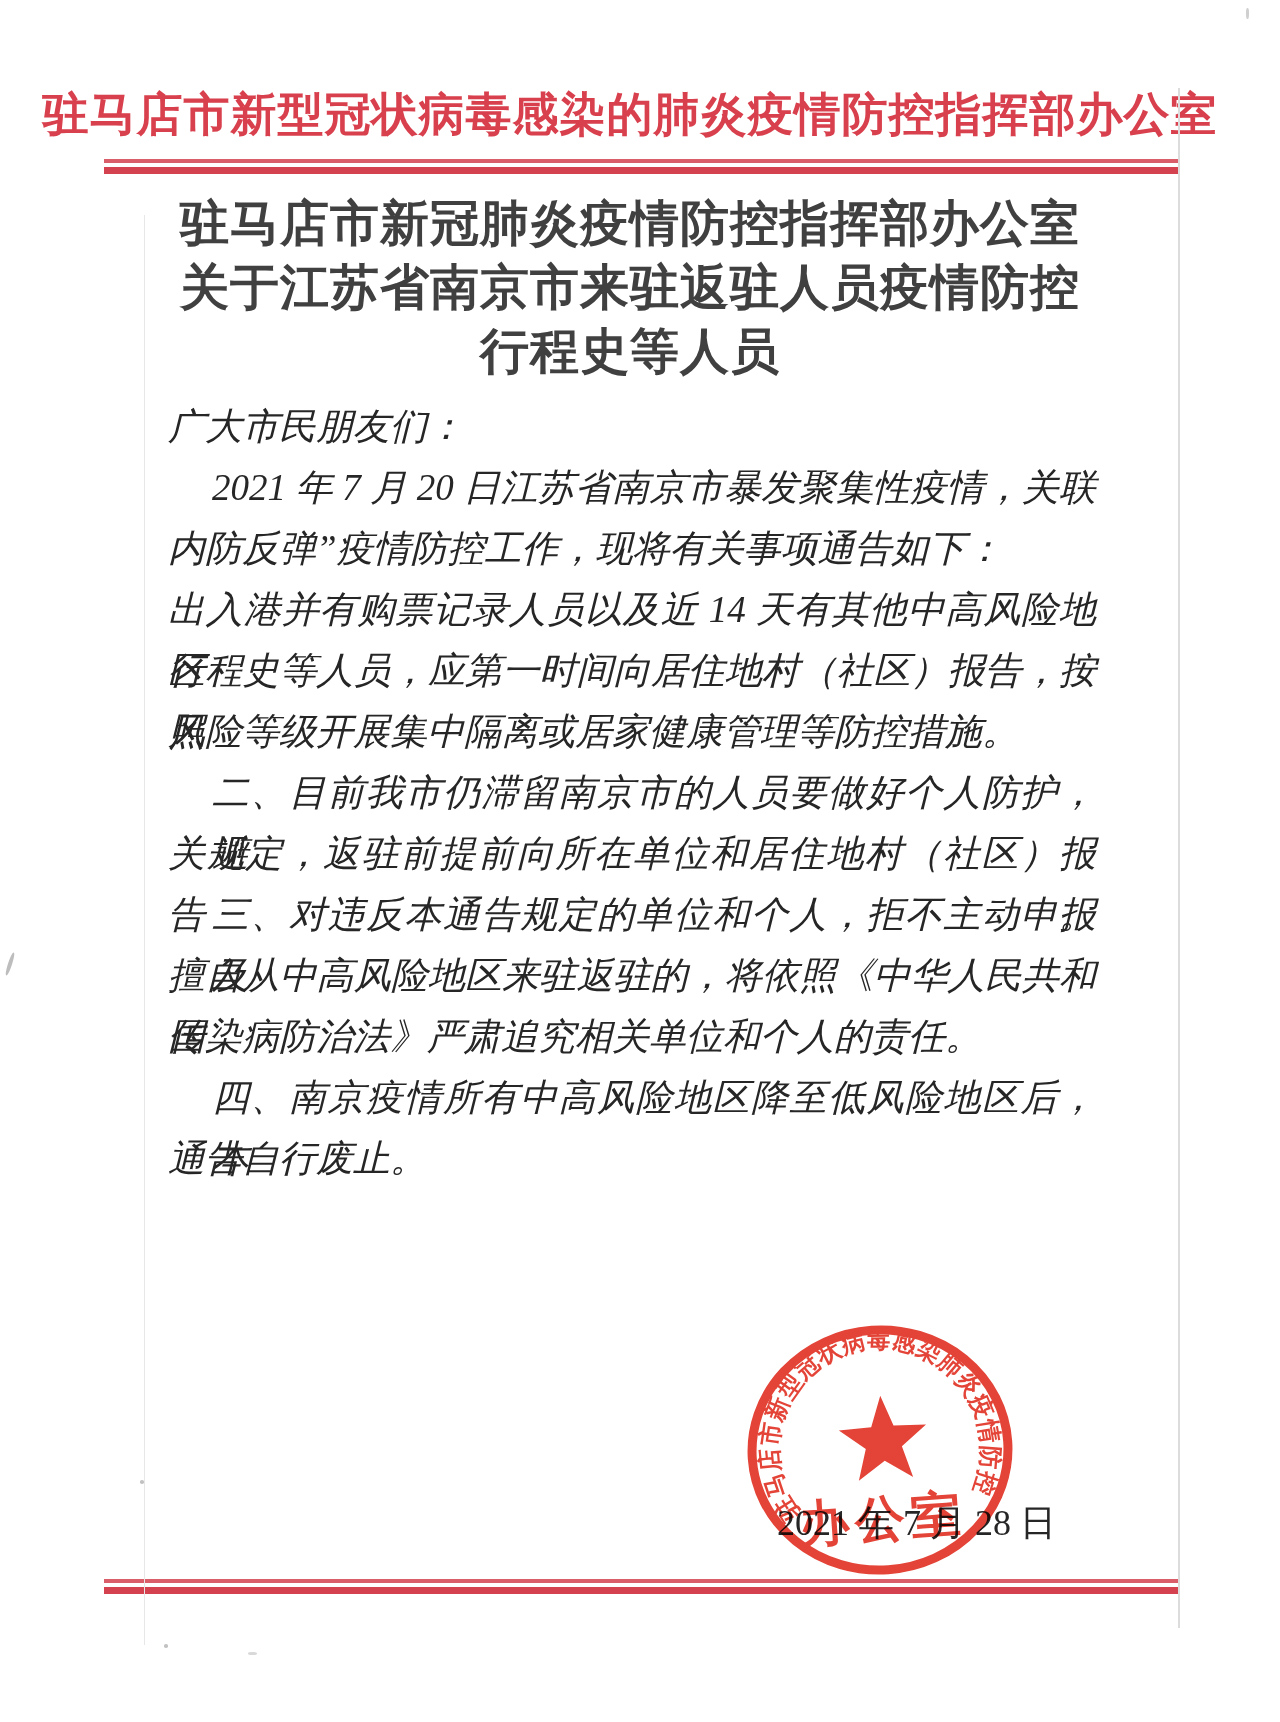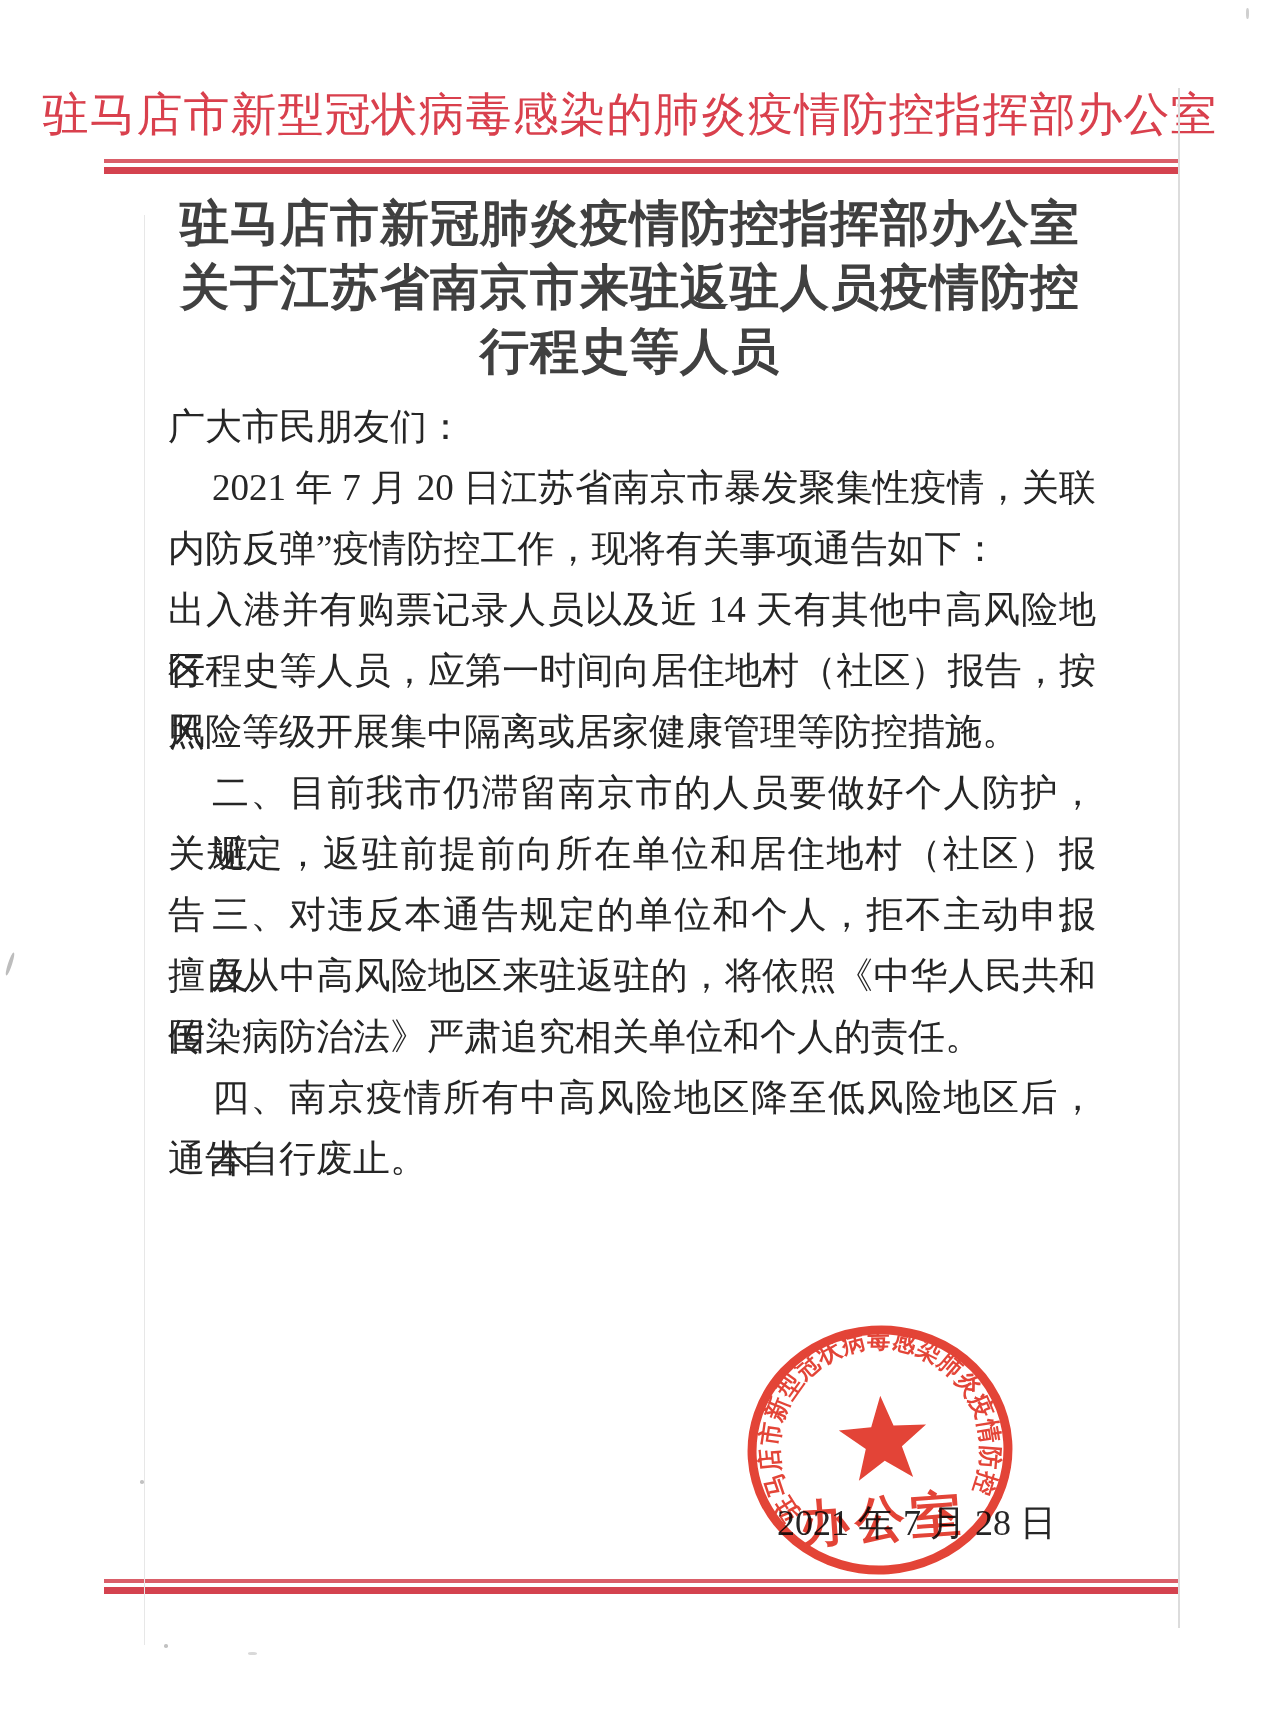--- a/index.html
+++ b/index.html
@@ -4,38 +4,38 @@
 <style>
   html,body{margin:0;padding:0;background:#888;}
   .page{
     position:relative;width:1280px;height:1722px;background:var(--page-bg,#ffffff);
     margin:0 auto;overflow:hidden;
     font-family:"Liberation Serif","DejaVu Serif",serif;
   }
   
   .letterhead{
     position:absolute;left:6px;right:26px;top:84px;text-align:center;
-    font-size:46px;font-weight:normal;color:var(--letterhead-red,#d9404d);
+    font-size:46px;font-weight:bold;color:var(--letterhead-red,#d9404d);
     letter-spacing:1px;white-space:nowrap;
   }
   
   .rule{position:absolute;left:104px;width:1074px;background:var(--rule-red,#d4424f);}
   .rule.r1{top:159px;height:4px;opacity:.85;}
   .rule.r2{top:167px;height:7px;}
   .rule.r3{top:1579px;height:4px;opacity:.85;}
   .rule.r4{top:1587px;height:7px;}
   
   .doc-title{
     position:absolute;left:6px;right:26px;top:192px;text-align:center;
     color:#404040;font-weight:bold;font-size:49px;line-height:64px;letter-spacing:1px;
   }
   
   .body-block{
     position:absolute;left:168px;top:396px;width:928px;
-    color:#262626;font-size:37px;
+    color:#262626;font-size:37px;font-style:italic;
   }
   .ln{height:61px;line-height:61px;white-space:nowrap;}
   .ln.j{white-space:normal;text-align:justify;text-align-last:justify;text-justify:inter-character;}
   .ln.ind{padding-left:44px;}
   
   .date-line{
     position:absolute;left:742px;top:1493px;height:61px;line-height:61px;
     font-size:36px;color:#262626;white-space:nowrap;margin-left:35px;
   }
   

